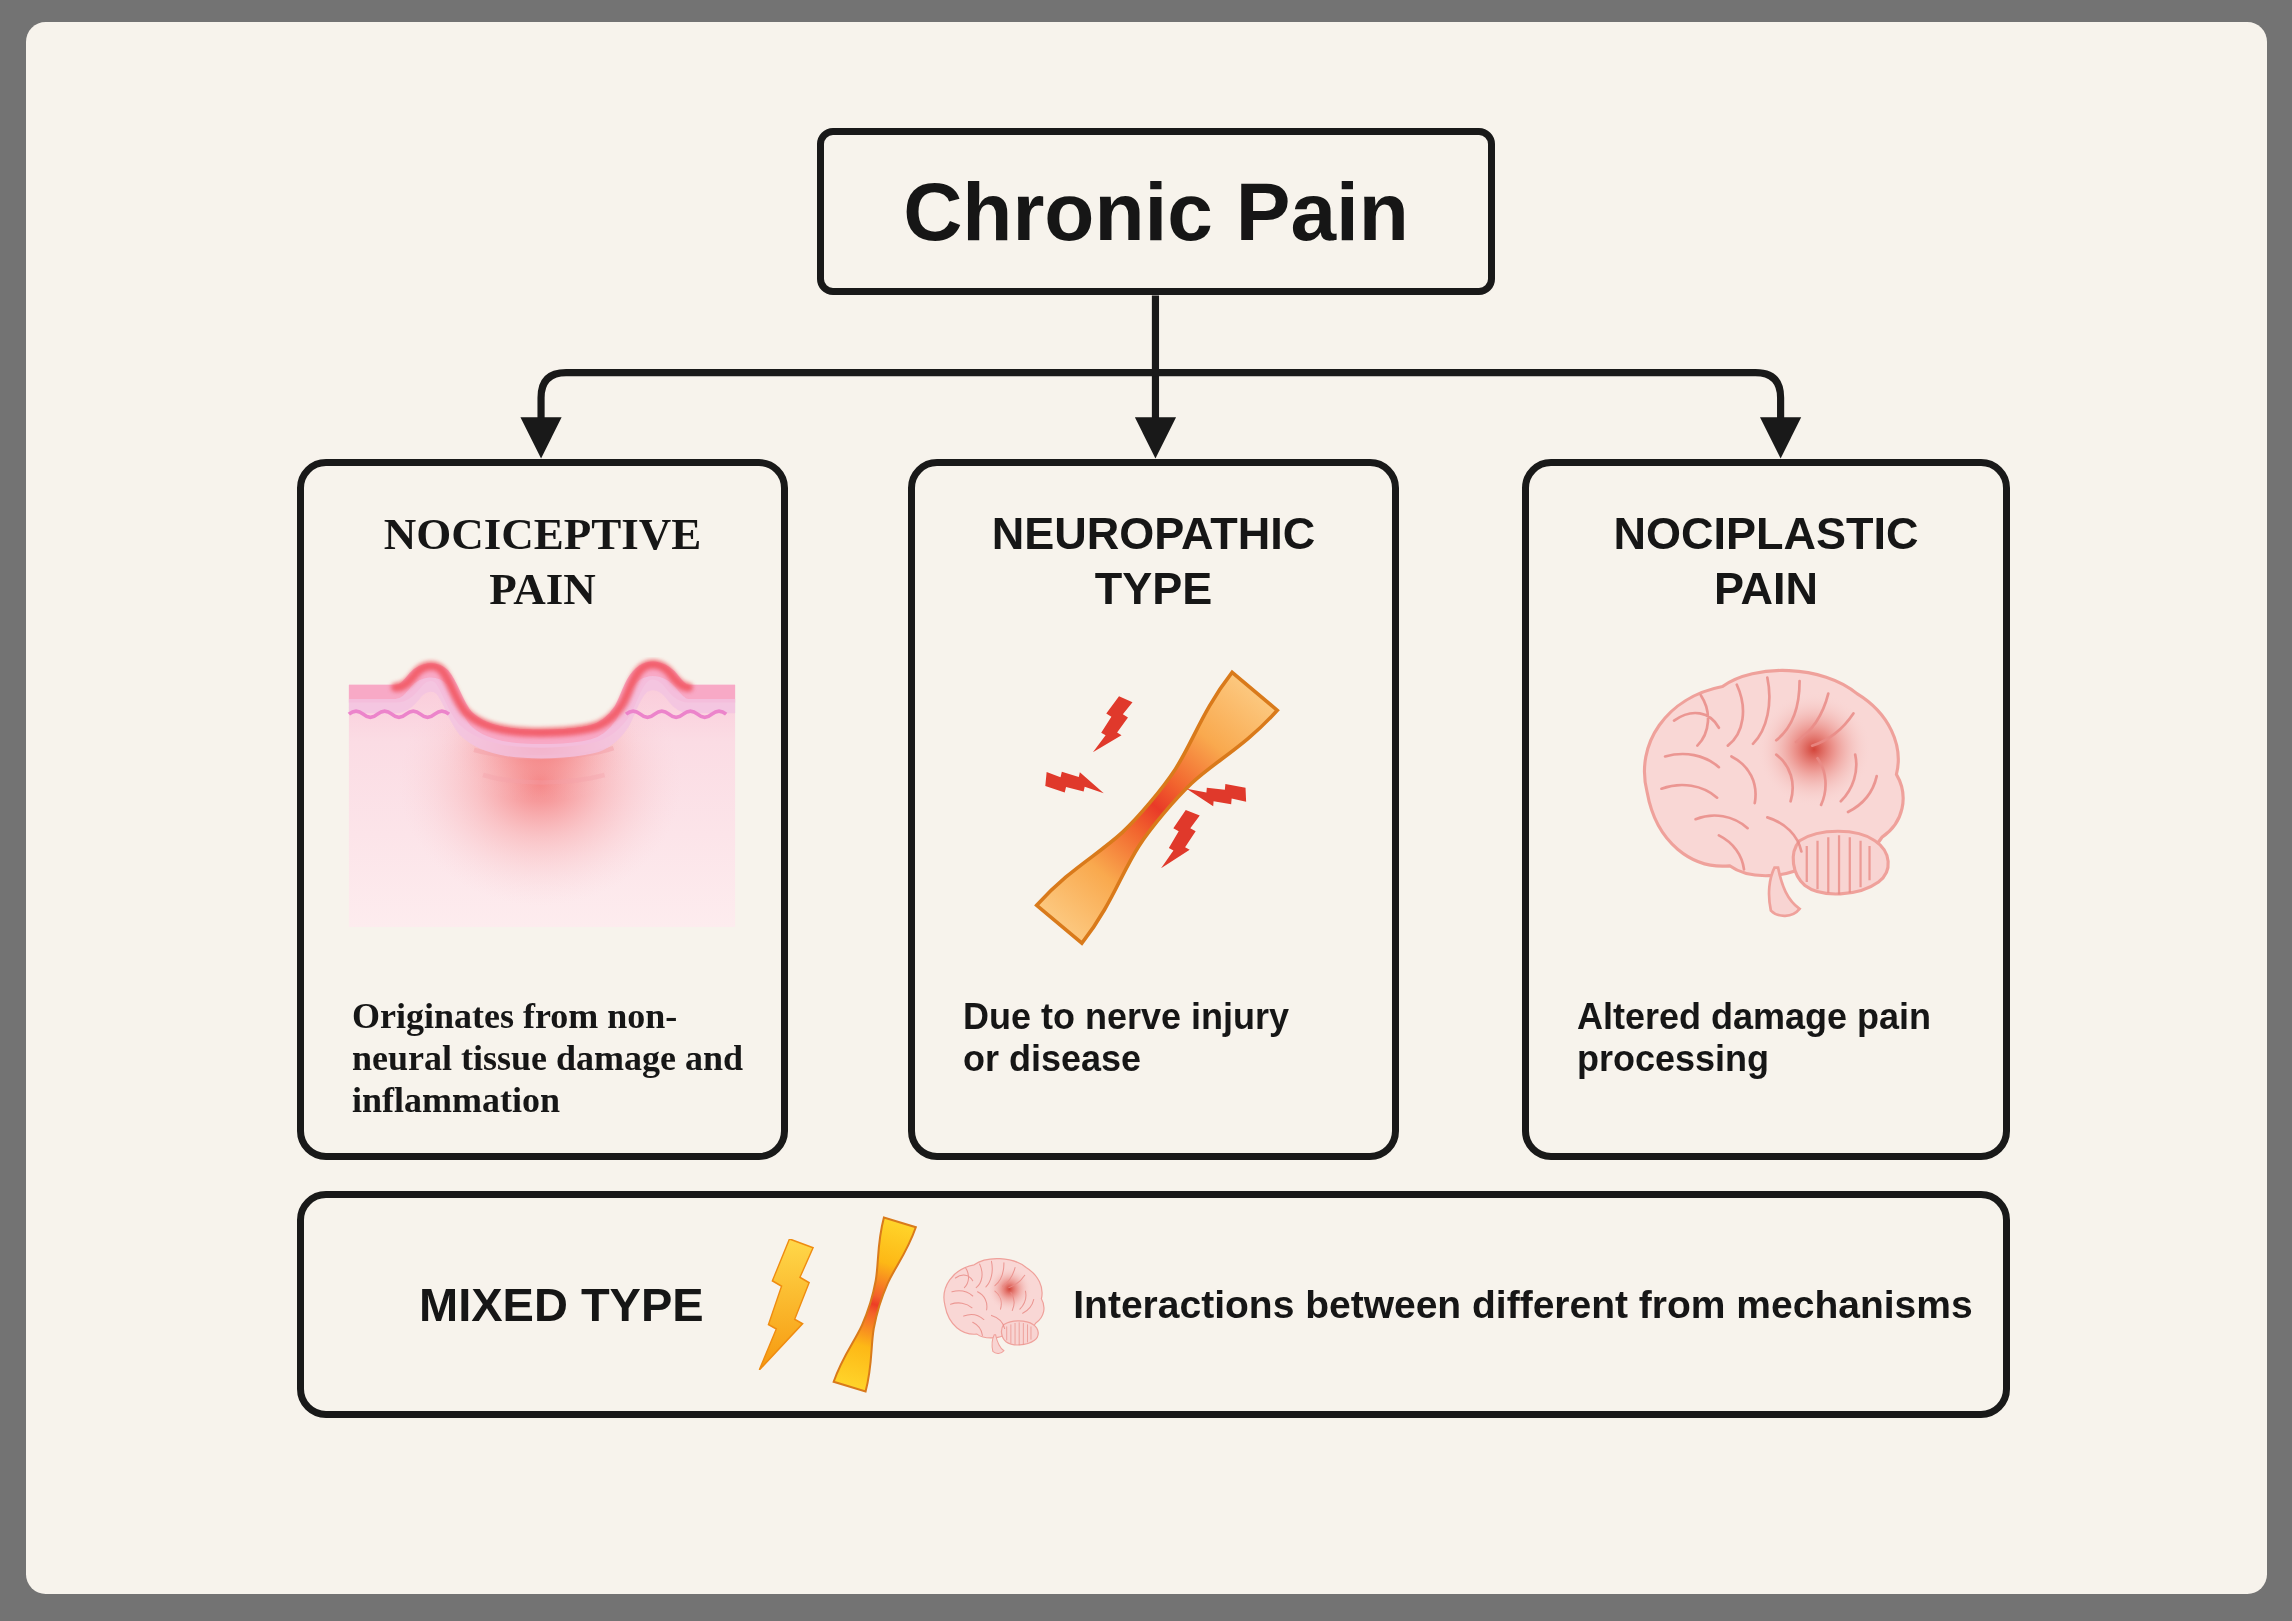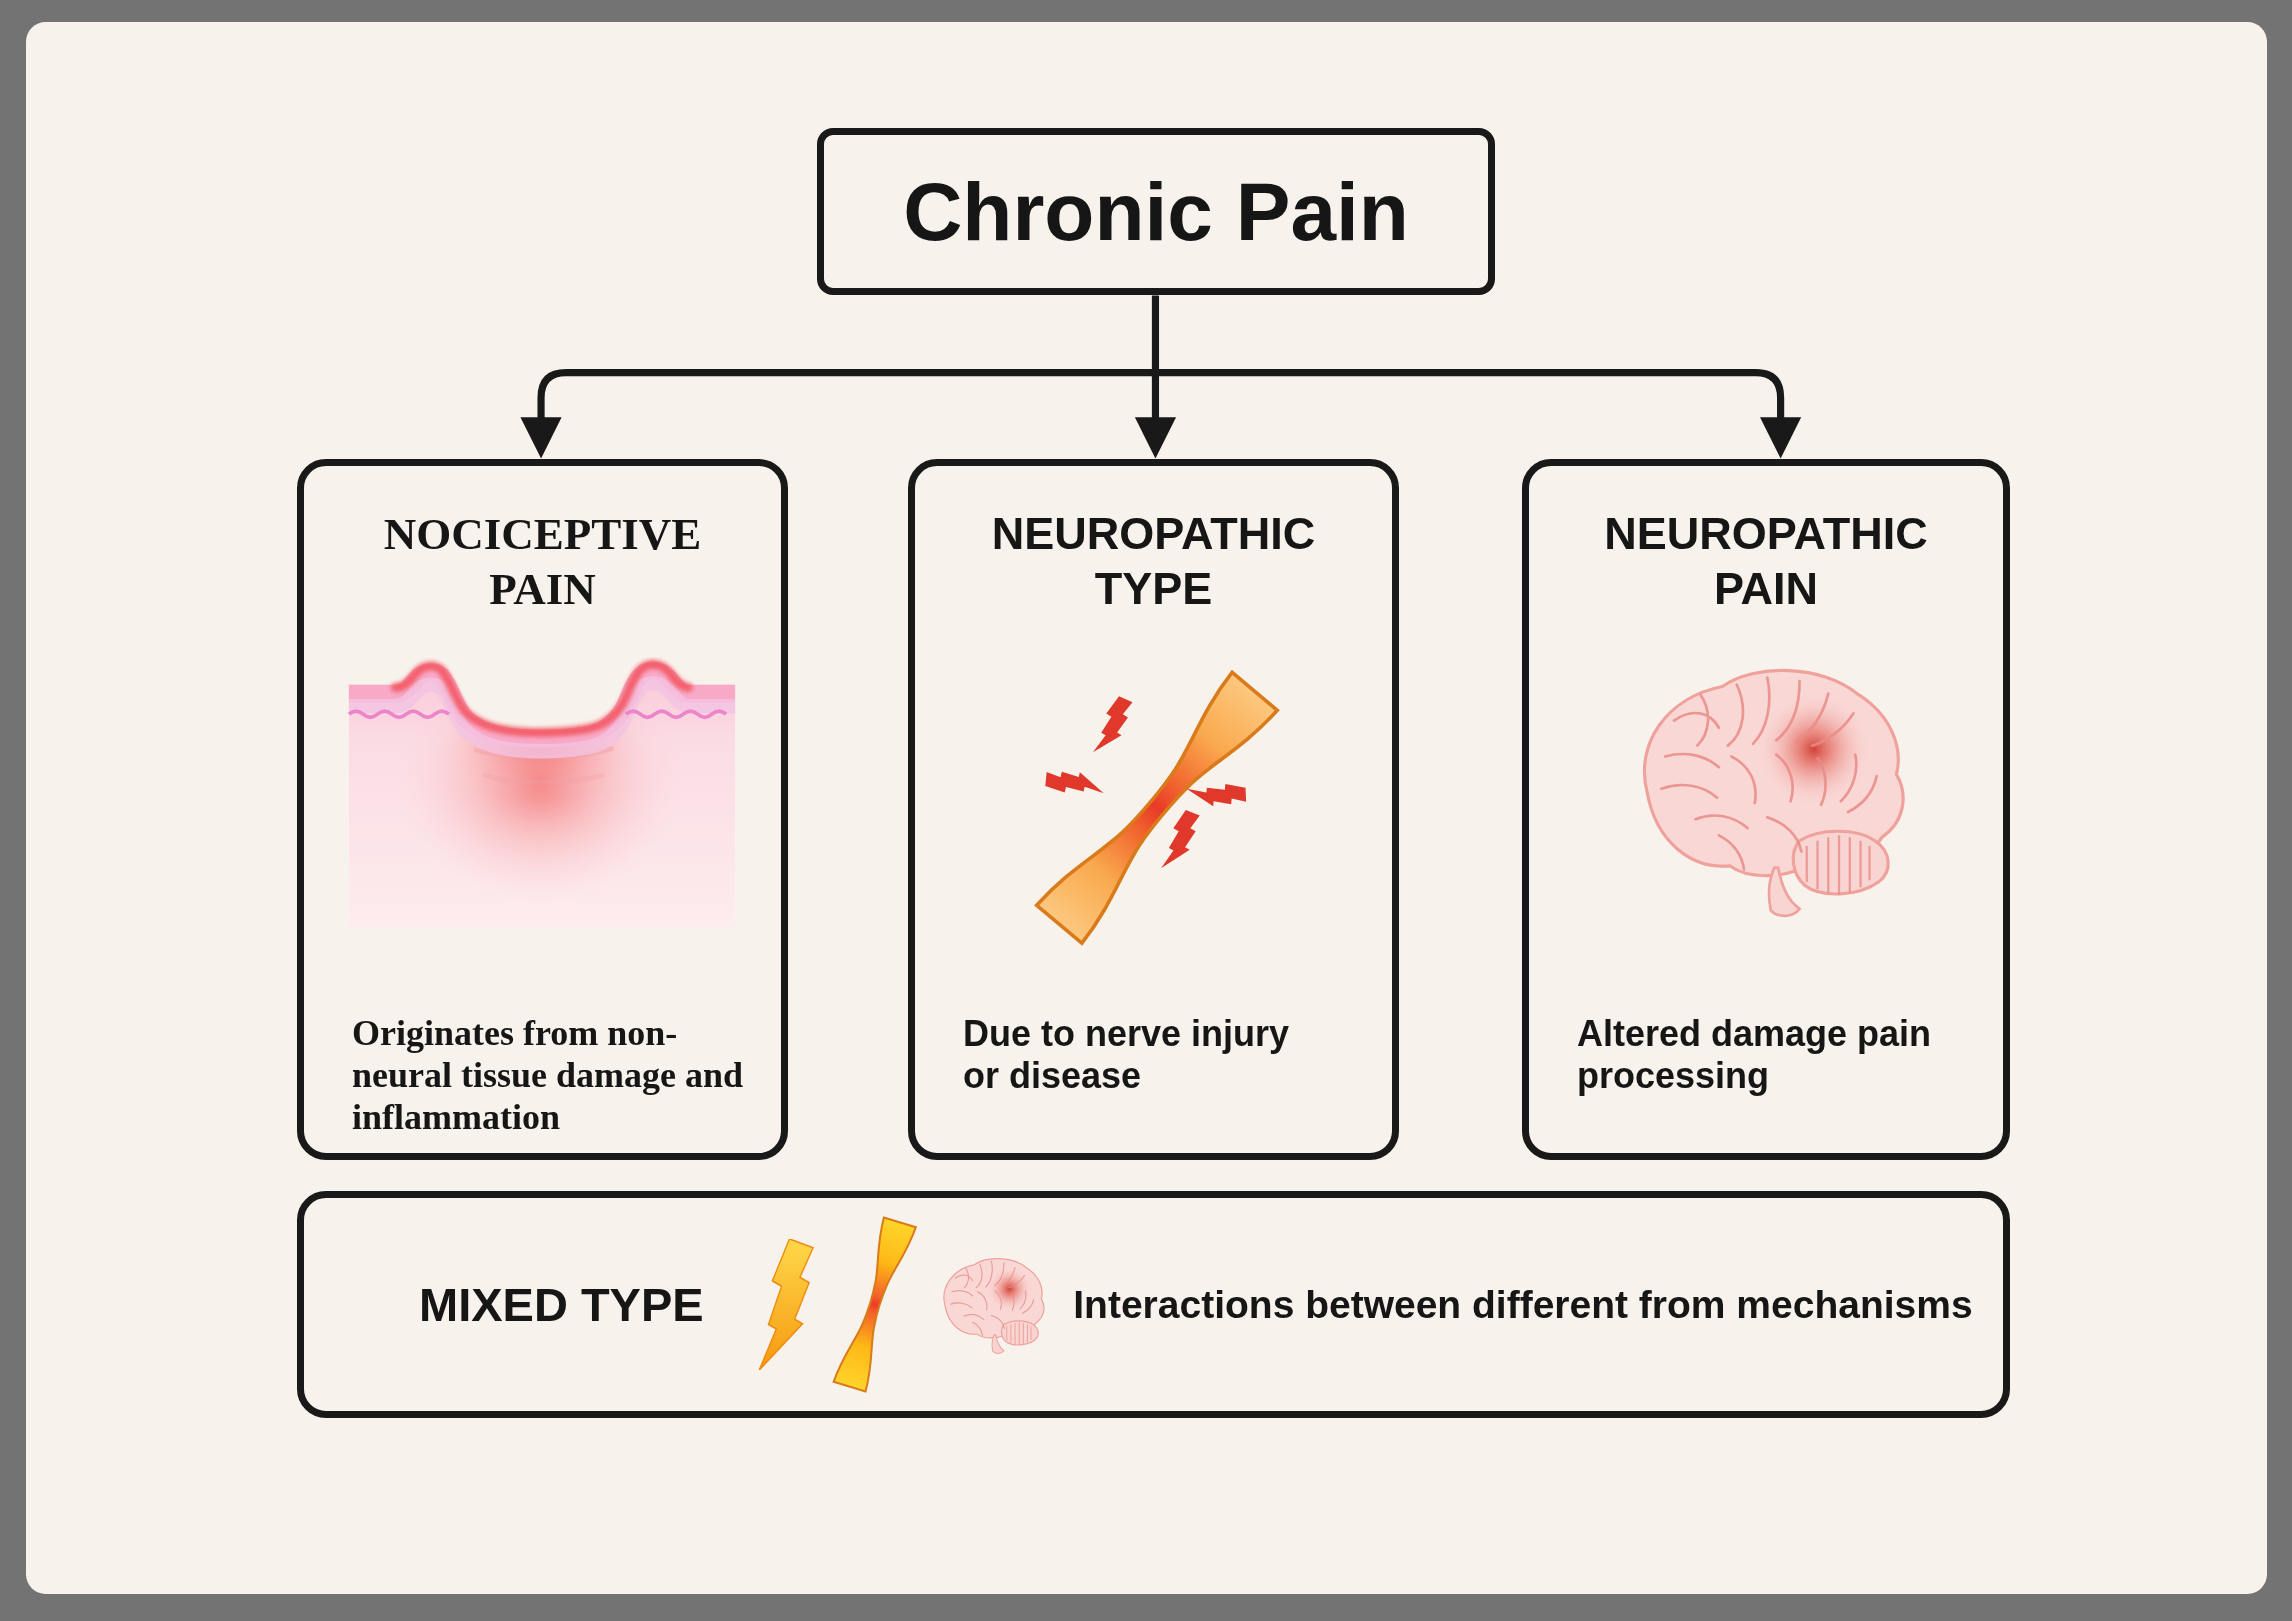--- a/index.html
+++ b/index.html
@@ -27,21 +27,21 @@
     border:7.2px solid #191919;border-radius:29px;box-sizing:border-box;
   }
   #box1{left:297px;width:491px;font-family:Liberation Serif, serif;}
   #box2{left:908px;width:491px;}
   #box3{left:1522px;width:488px;}
   .pain-box h2{
     position:absolute;top:41px;left:50%;transform:translateX(-50%);
     width:385px;margin:0;font-size:45px;line-height:1.22;text-align:center;
   }
   .pain-desc{
-    position:absolute;top:547px;left:48px;right:27px;
+    position:absolute;top:530px;left:48px;right:27px;
     font-size:36px;line-height:1.16;
   }
   .pain-desc.narrow{max-width:331px;}
   .illo{position:absolute;}
   #tissue-illo{left:43px;top:191px;width:390px;height:270px;}
   #nerve-illo{left:90px;top:188px;width:304px;height:304px;}
   #brain-illo{left:93px;top:190px;width:296px;height:269px;}
   .mixed-box{
     position:absolute;left:297px;top:1191px;width:1713px;height:227px;
     border:7.2px solid #191919;border-radius:29px;box-sizing:border-box;
@@ -170,21 +170,21 @@
         <use href="#bolt" fill="#e0392b" transform="translate(104,44) rotate(8) scale(0.44)"></use>
         <use href="#bolt" fill="#e0392b" transform="translate(49,170) rotate(-100) scale(0.42)"></use>
         <use href="#bolt" fill="#e0392b" transform="translate(262,128) rotate(72) scale(0.42)"></use>
         <use href="#bolt" fill="#e0392b" transform="translate(178,172) rotate(6) scale(0.45)"></use>
       </svg>
     </span>
     <div class="pain-desc narrow">Due to nerve injury or disease</div>
   </div>
 
   <div class="pain-box" id="box3">
-    <h2>NEUROPATHIC PAIN</h2>
+    <h2>NOCIPLASTIC PAIN</h2>
     <span class="illo" id="brain-illo">
       <svg viewBox="0 0 330 300" width="296" height="269">
         <use href="#brain-shape"></use>
       </svg>
     </span>
     <div class="pain-desc">Altered damage pain processing</div>
   </div>
 
   <div class="mixed-box">
     <div class="mixed-title">MIXED TYPE</div>

